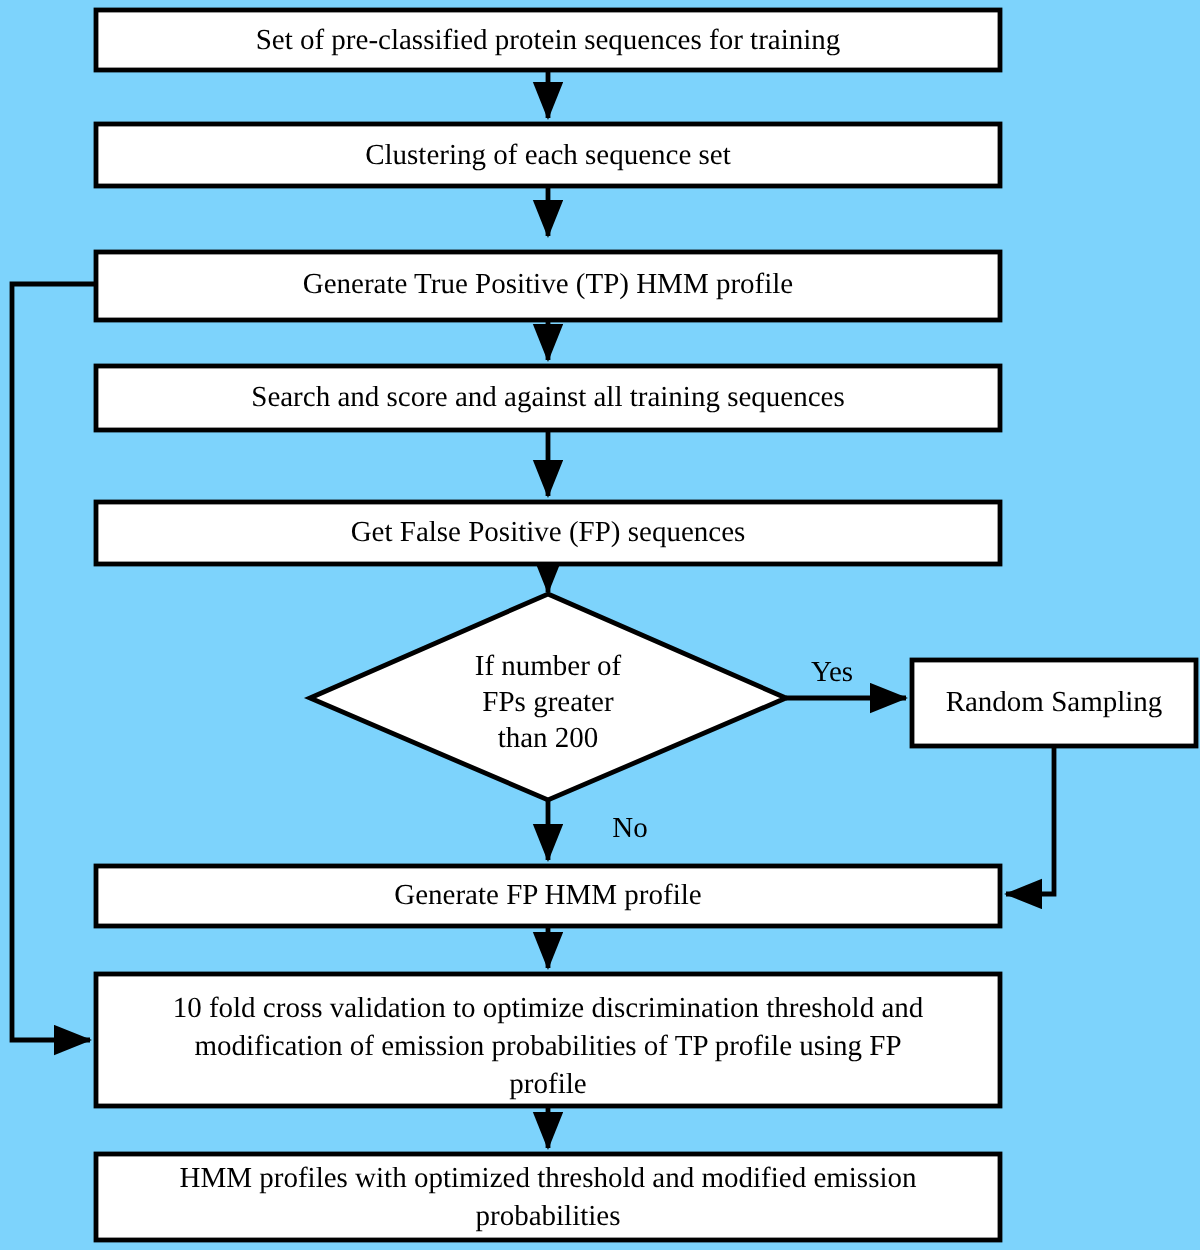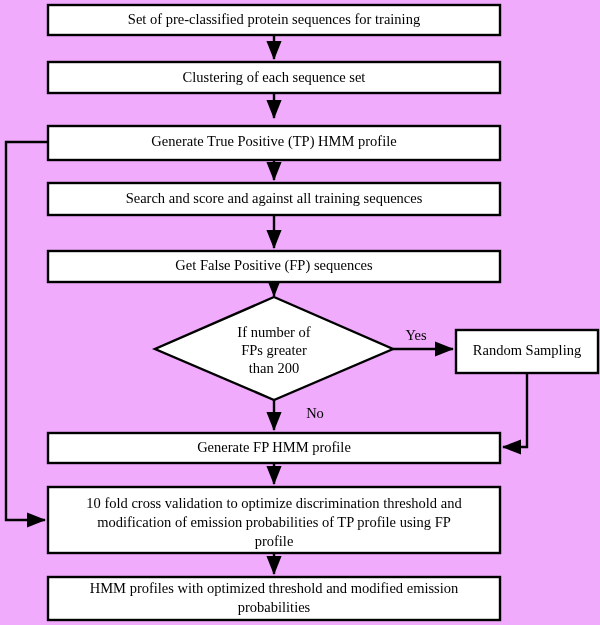--- a/index.html
+++ b/index.html
@@ -11,21 +11,21 @@
   body {
     width: 600px;
     height: 625px;
     overflow: hidden;
     font-family: "Liberation Serif", "DejaVu Serif", serif;
   }
   #flowchart-root {
     position: relative;
     width: 600px;
     height: 625px;
-    background: #f0abfc;
+    background: #7dd3fc;
   }
   svg#flow-svg {
     position: absolute;
     top: 0;
     left: 0;
     width: 600px;
     height: 625px;
     display: block;
   }
   .node-box {

